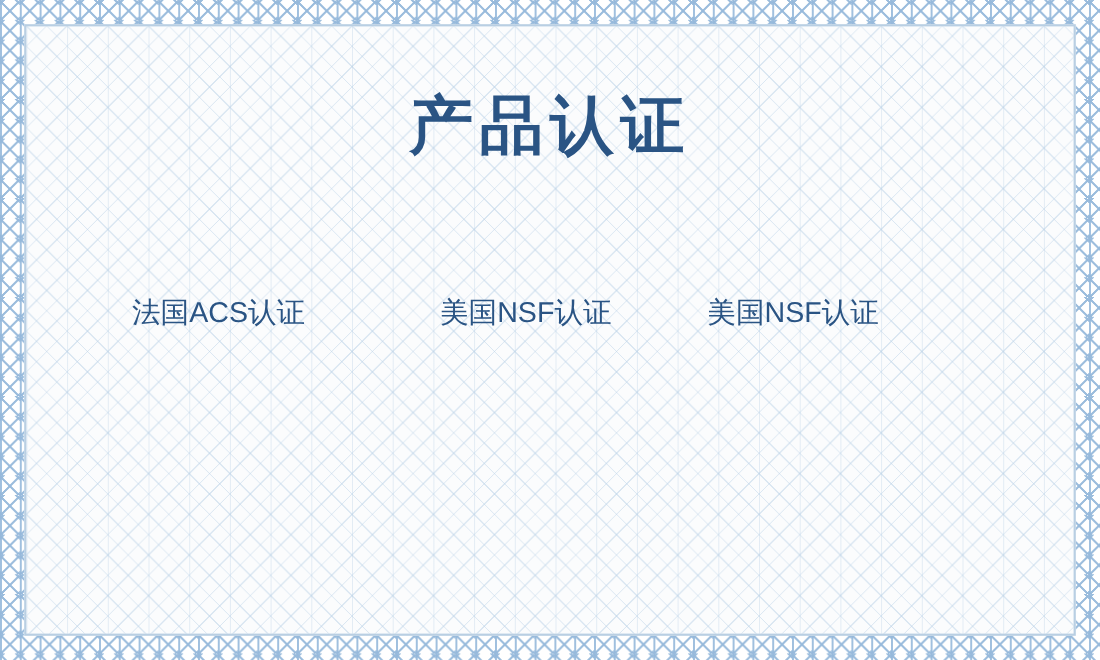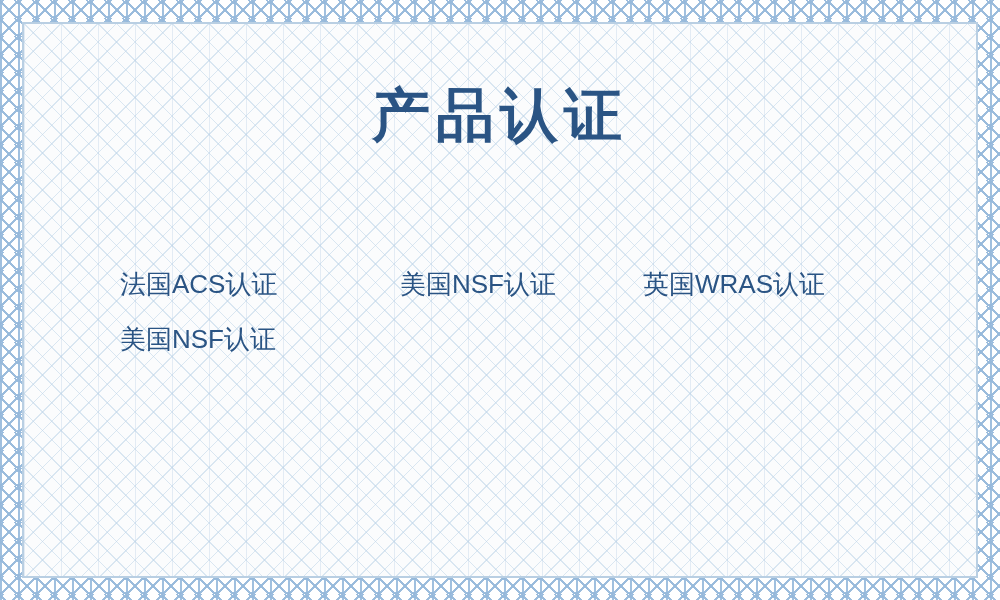--- a/index.html
+++ b/index.html
@@ -136,18 +136,17 @@
 
 <div id="poster">
 
   <div id="panel">
 
     <div id="title">产品认证</div>
 
     <div id="cert-grid">
       <div class="cert-item">法国ACS认证</div>
       <div class="cert-item">美国NSF认证</div>
-      <div class="cert-item">英国WRAS认证</div>
       <div class="cert-item">美国NSF认证</div>
     </div>
 
   </div>
 </div>
 
 </body></html>

